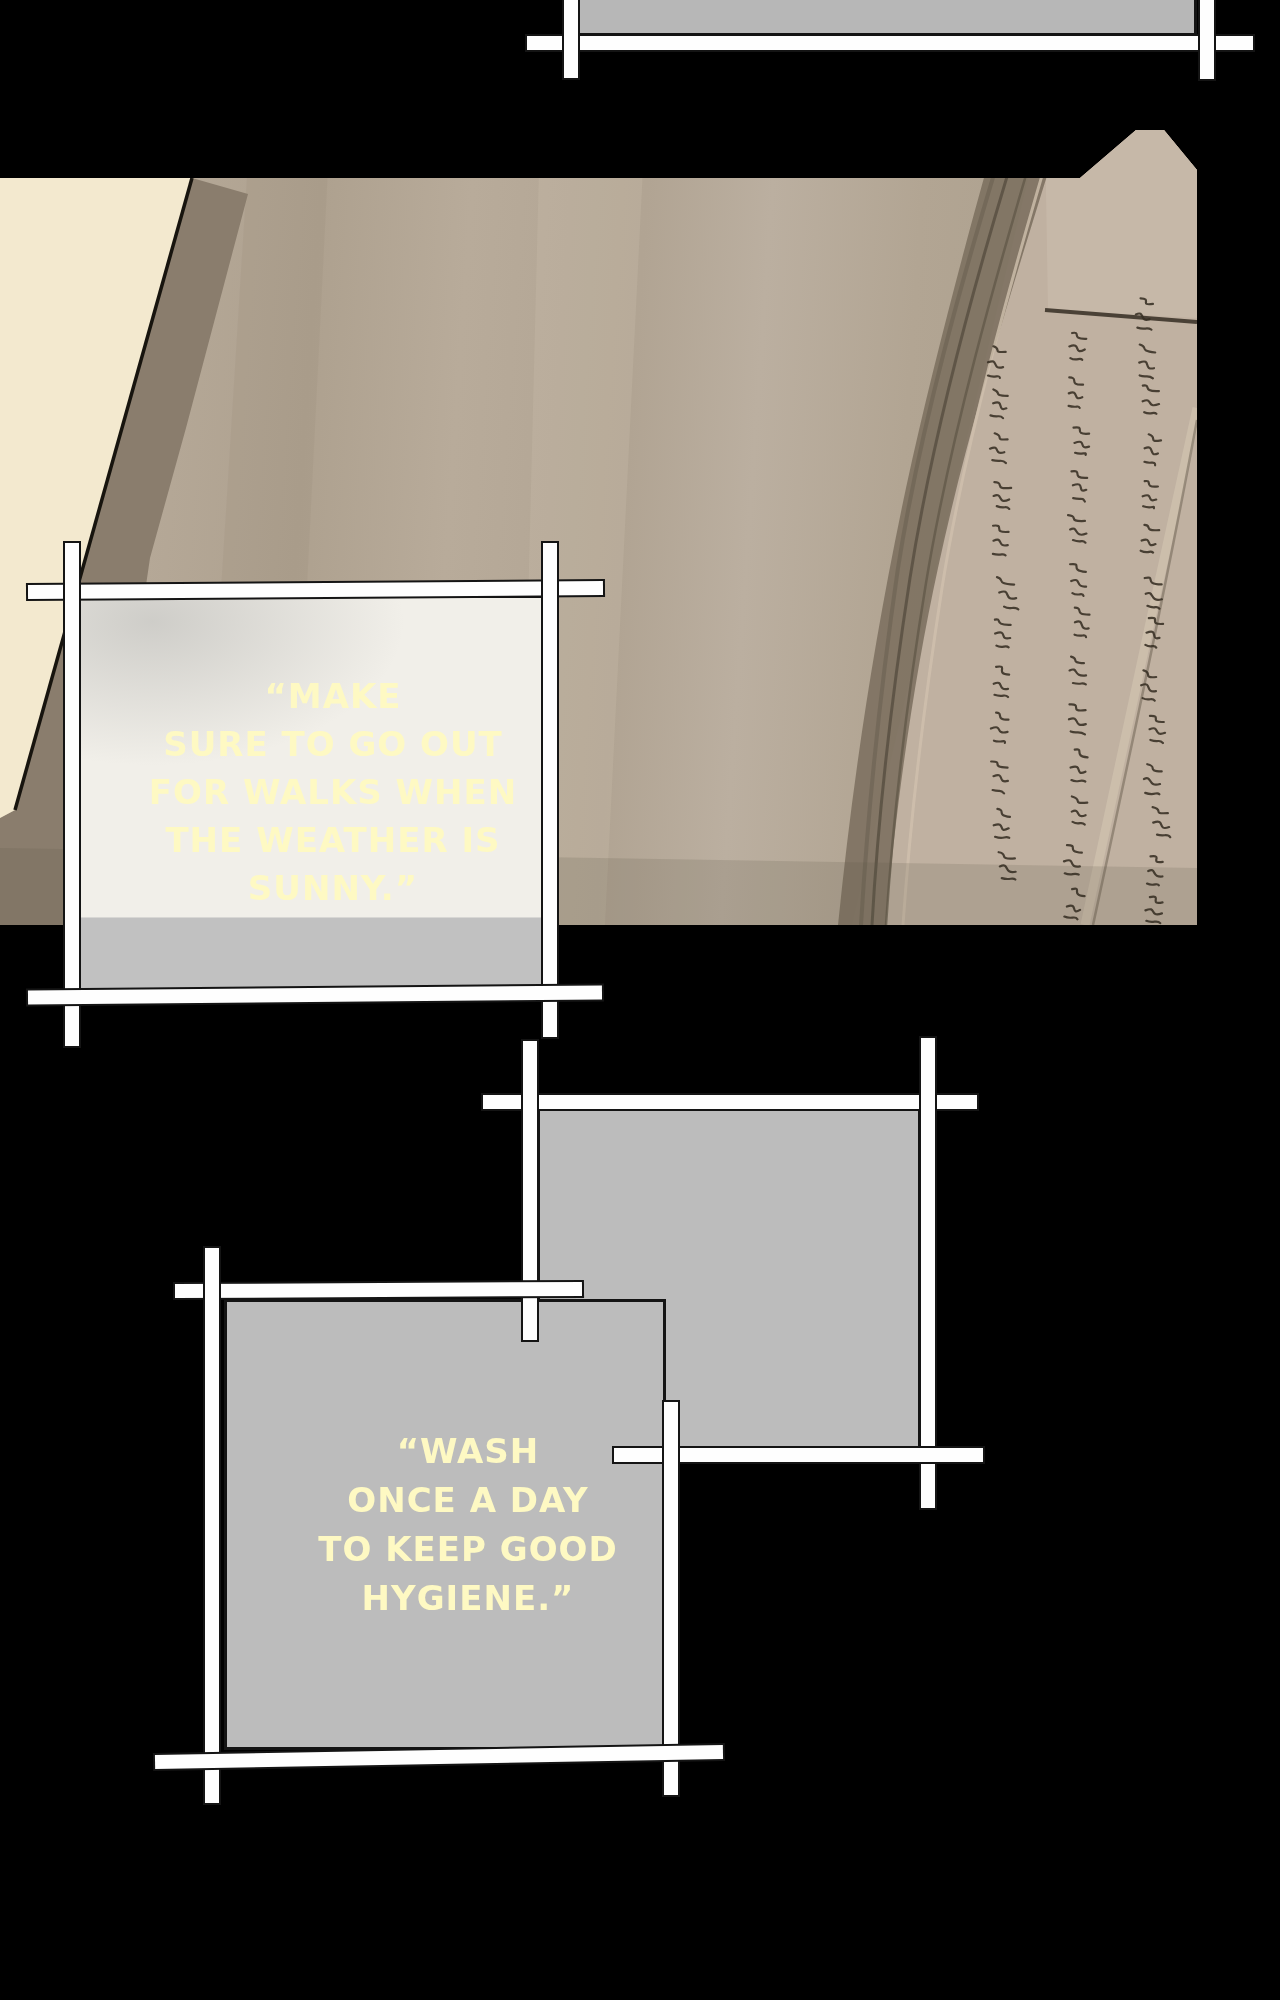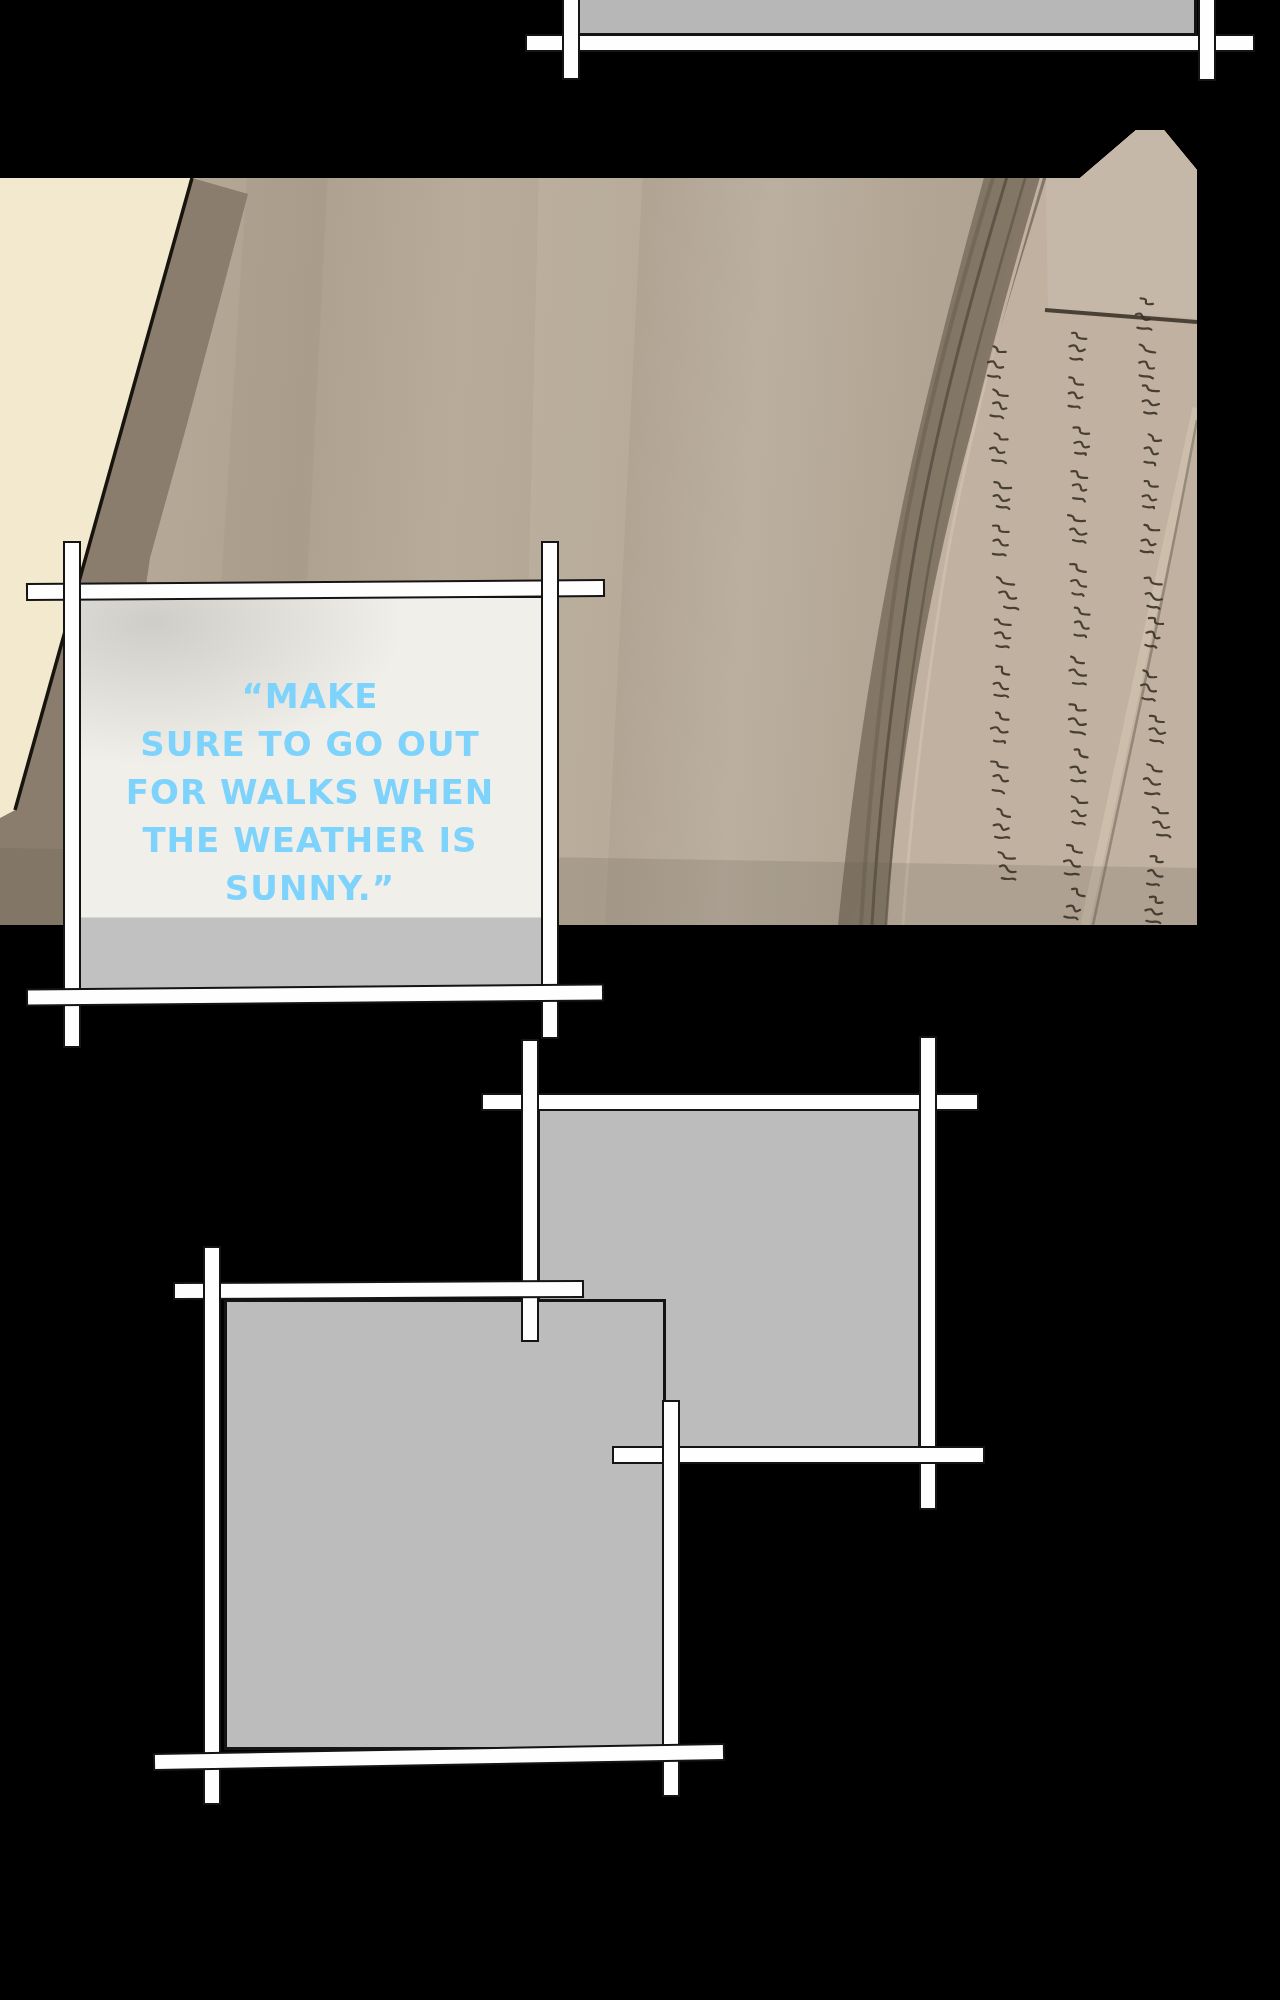--- a/index.html
+++ b/index.html
@@ -1,21 +1,21 @@
 <!DOCTYPE html>
 <html><head>
 <meta charset="utf-8">
 <style>
   html,body{margin:0;padding:0;background:#000;}
   #page{position:relative;width:1280px;height:2000px;background:#000;overflow:hidden;
         font-family:"DejaVu Sans",sans-serif;}
   .bar{position:absolute;background:#fefefe;box-shadow:0 0 0 2px #141414;z-index:6;}
   .cap-box{position:absolute;border:3px solid #141414;box-sizing:border-box;z-index:3;}
-  .cap-text{position:absolute;z-index:4;font-weight:700;color:#7dd3fc;text-align:center;
-            white-space:pre-line;letter-spacing:1px;}
+  .cap-text{position:absolute;z-index:4;font-weight:700;color:#fef9c3;text-align:center;
+            white-space:pre-line;letter-spacing:1px;margin-left:23px;}
   #photo{position:absolute;left:0;top:128px;width:1197px;height:797px;z-index:1;
          background:linear-gradient(94deg,#ab9e8d 0%,#b5a897 14%,#aea18f 26%,#b8ab9a 38%,
                     #b1a493 52%,#bbafa0 62%,#b2a593 74%,#aca08e 88%,#b5a896 100%);
          clip-path:polygon(0 50px,1080px 50px,1136px 2px,1164px 2px,1197px 42px,1197px 797px,0 797px);}
   #photo svg{position:absolute;left:0;top:0;}
   #top-gray{position:absolute;left:575px;top:0;width:622px;height:36px;background:#b7b7b7;
             border:3px solid #141414;border-top:none;box-sizing:border-box;z-index:2;}
   #cap1{left:75px;top:595px;width:470px;height:398px;
         background:radial-gradient(420px 240px at 16% 6%,rgba(150,150,148,.38),transparent 60%),
                    linear-gradient(180deg,#f1efe9 0 81.4%,#c1c1c1 81.6% 100%);}
@@ -78,18 +78,22 @@
   <div class="bar" style="left:543px;top:543px;width:14px;height:494px;"></div>
   <div class="bar" style="left:28px;top:988px;width:574px;height:14px;transform:rotate(-0.5deg);"></div>
 
   <div id="cap2" class="cap-box"></div>
   <div class="bar" style="left:483px;top:1095px;width:494px;height:14px;"></div>
   <div class="bar" style="left:523px;top:1041px;width:14px;height:299px;"></div>
   <div class="bar" style="left:921px;top:1038px;width:14px;height:470px;"></div>
   <div class="bar" style="left:614px;top:1448px;width:369px;height:14px;"></div>
 
   <div id="cap3" class="cap-box"></div>
+  <div id="cap3-text" class="cap-text">“WASH
+ONCE A DAY
+TO KEEP GOOD
+HYGIENE.”</div>
   <div class="bar" style="left:175px;top:1283px;width:407px;height:14px;transform:rotate(-0.3deg);"></div>
   <div class="bar" style="left:205px;top:1248px;width:14px;height:555px;"></div>
   <div class="bar" style="left:664px;top:1402px;width:14px;height:393px;"></div>
   <div class="bar" style="left:155px;top:1750px;width:568px;height:14px;transform:rotate(-1deg);"></div>
 
 </div>
 
 </body></html>

